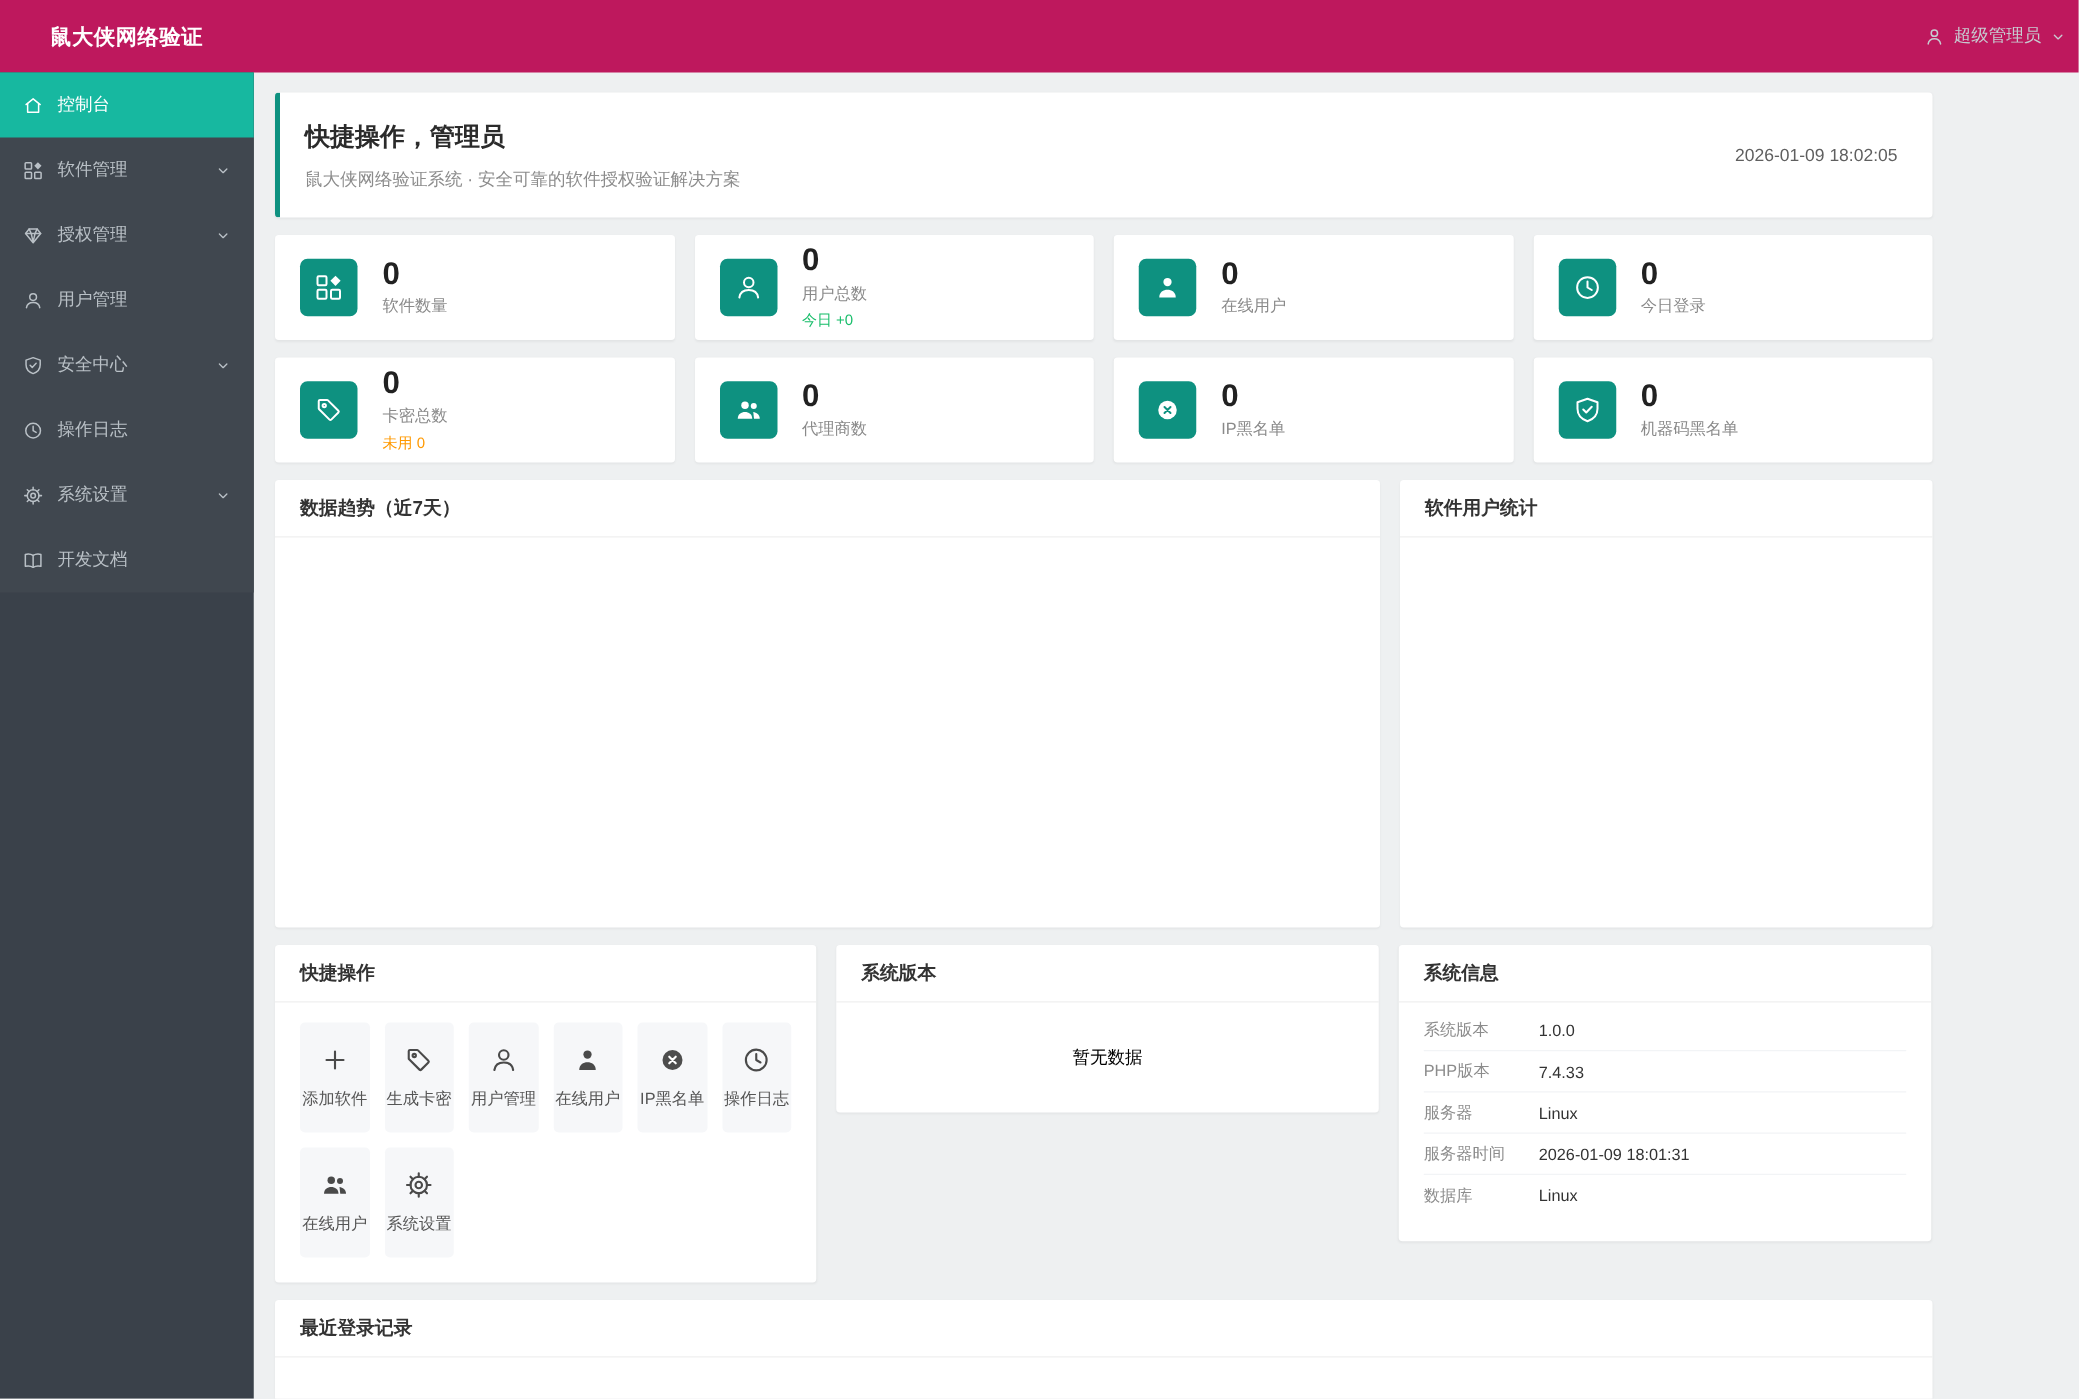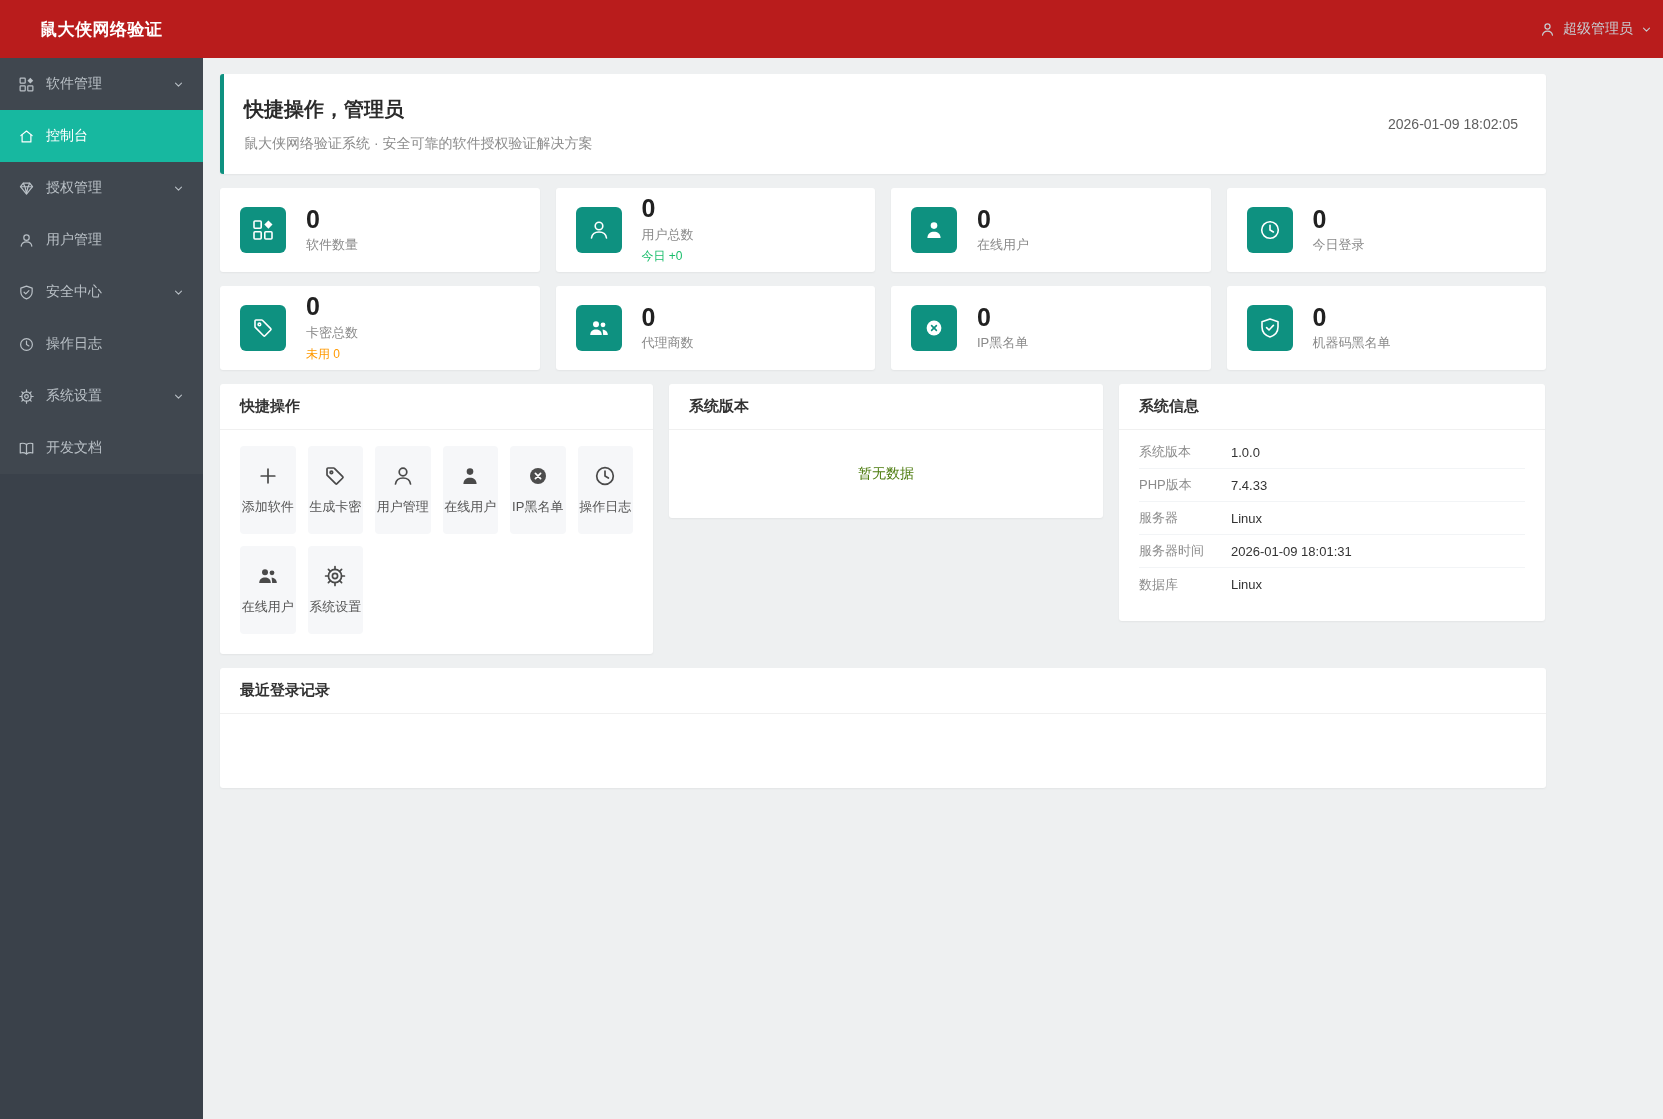--- a/index.html
+++ b/index.html
@@ -1,20 +1,20 @@
 <!DOCTYPE html>
 <html><head>
 <meta charset="utf-8">
 <style>
   * { margin:0; padding:0; box-sizing:border-box; }
   html,body { width:1663px; height:1119px; overflow:hidden; }
   body { font-family:"Liberation Sans","DejaVu Sans",sans-serif; background:#eef0f1; color:#333; }
 
   
-  .header { height:58px; background:#b91c1c; display:flex; align-items:center; }
+  .header { height:58px; background:#be185d; display:flex; align-items:center; }
   .brand { width:203px; padding-left:40px; color:#fff; font-size:17px; font-weight:700; letter-spacing:.5px; }
   .header-right { margin-left:auto; padding-right:10px; display:flex; align-items:center; gap:7px;
                   color:#c7ccd1; font-size:14px; cursor:pointer; }
 
   
   .body { display:flex; height:1061px; }
   .sidebar { width:203px; background:#3a414a; flex:none; }
   .menu { background:#40474f; }
   .menu-item { height:52px; display:flex; align-items:center; padding:0 18px; gap:11px;
                color:#b9c0c6; font-size:14px; cursor:pointer; }
@@ -50,21 +50,21 @@
   .charts { display:grid; grid-template-columns:884px 426px; gap:16px; margin-bottom:14px; }
   .chart-body { height:312px; }
 
   
   .bottom { display:grid; grid-template-columns:433px 434px 426px; gap:16px; align-items:start; }
   .qa-grid { display:grid; grid-template-columns:repeat(6,1fr); gap:12px; padding:16px 20px 20px; }
   .qa { background:#f6f7f9; border-radius:4px; height:88px; display:flex; flex-direction:column;
         align-items:center; justify-content:center; gap:10px; cursor:pointer; color:#4a4a4a; }
   .qa-lab { font-size:13px; color:#555; }
   .empty-body { height:88px; display:flex; align-items:center; justify-content:center;
-                color:#4d7c0f; font-size:14px; }
+                color:#000000; font-size:14px; }
   .info-rows { padding:6px 20px 20px; }
   .info-row { height:33px; display:flex; align-items:center; font-size:13px;
               border-bottom:1px solid #f2f4f6; }
   .info-row:last-child { border-bottom:none; }
   .info-lab { width:92px; color:#8c8c8c; }
   .info-val { color:#333; }
 
   .recent { margin-top:14px; height:120px; }
 
   
@@ -88,39 +88,39 @@
     <svg class="ic ic-sm" viewBox="0 0 24 24">
         <path d="M6.5 9.5L12 15l5.5-5.5"></path>
       </svg>
   </div>
 </div>
 
 <div class="body">
 
   <div class="sidebar">
     <div class="menu">
+      <div class="menu-item active">
+        <svg class="ic" viewBox="0 0 24 24">
+            <path d="M4 10.8L12 4.3l8 6.5"></path>
+            <path d="M5.8 9.6v10h12.4v-10"></path>
+          </svg>
+        <span>控制台</span>
+      </div>
       <div class="menu-item">
         <svg class="ic" viewBox="0 0 24 24">
             <rect x="3" y="3" width="7.2" height="7.2" rx="1"></rect>
             <rect x="3" y="13.8" width="7.2" height="7.2" rx="1"></rect>
             <rect x="13.8" y="13.8" width="7.2" height="7.2" rx="1"></rect>
             <path d="M17.4 2.5l4.1 4.1-4.1 4.1-4.1-4.1z" fill="currentColor" stroke="none"></path>
           </svg>
         <span>软件管理</span>
         <svg class="ic ic-sm chev" viewBox="0 0 24 24">
             <path d="M6.5 9.5L12 15l5.5-5.5"></path>
           </svg>
       </div>
-      <div class="menu-item active">
-        <svg class="ic" viewBox="0 0 24 24">
-            <path d="M4 10.8L12 4.3l8 6.5"></path>
-            <path d="M5.8 9.6v10h12.4v-10"></path>
-          </svg>
-        <span>控制台</span>
-      </div>
       <div class="menu-item">
         <svg class="ic" viewBox="0 0 24 24">
             <path d="M7.5 4.5h9l4 5L12 20 3.5 9.5z"></path>
             <path d="M3.5 9.5h17M9.8 9.5L12 19M14.2 9.5L12 19M7.5 4.5l2.3 5M16.5 4.5l-2.3 5"></path>
           </svg>
         <span>授权管理</span>
         <svg class="ic ic-sm chev" viewBox="0 0 24 24">
             <path d="M6.5 9.5L12 15l5.5-5.5"></path>
           </svg>
       </div>
@@ -281,20 +281,30 @@
                 <path d="M8.6 11.6l2.4 2.4 4.4-4.6"></path>
               </svg>
           </div>
           <div>
             <div class="stat-val">0</div>
             <div class="stat-lab">机器码黑名单</div>
           </div>
         </div>
       </div>
 
+      <div class="charts">
+        <div class="card">
+          <div class="panel-hd">数据趋势（近7天）</div>
+          <div class="chart-body"></div>
+        </div>
+        <div class="card">
+          <div class="panel-hd">软件用户统计</div>
+          <div class="chart-body"></div>
+        </div>
+      </div>
 
       <div class="bottom">
 
         <div class="card">
           <div class="panel-hd">快捷操作</div>
           <div class="qa-grid">
             <div class="qa">
               <svg class="ic ic-qa" viewBox="0 0 24 24">
                   <path d="M12 5.2v13.6M5.2 12h13.6"></path>
                 </svg>

